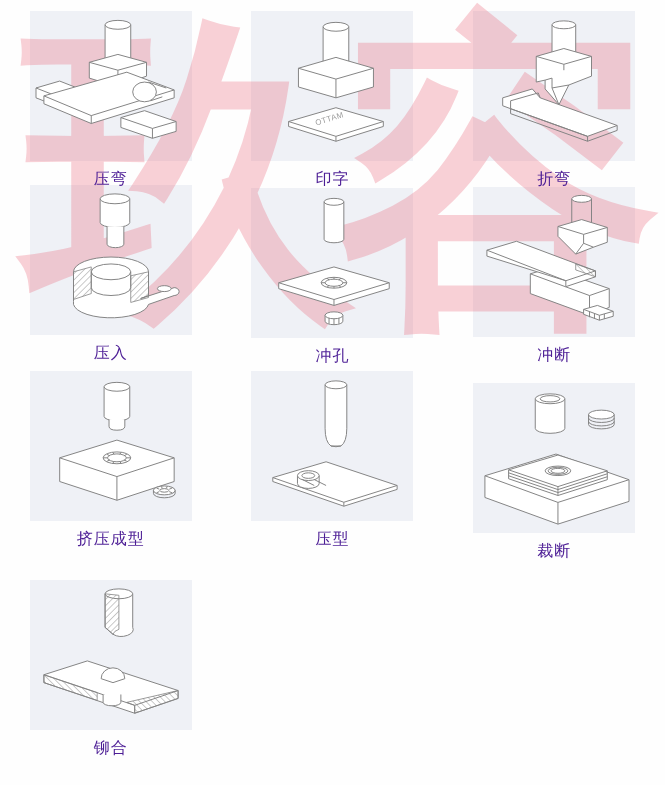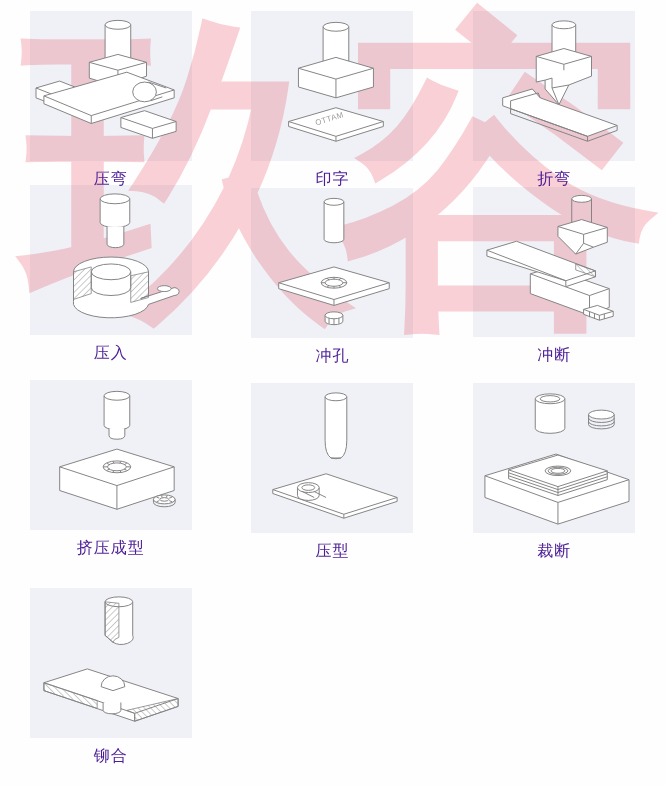--- a/index.html
+++ b/index.html
@@ -143,21 +143,21 @@
           <path class="fw" d="M14 64 L44 55 L124 85 L124 91 L94 101 L94 95 L14 70 Z"></path>
           <path class="ln" d="M14 64 L94 95 L124 85"></path>
           <path class="fh" fill="url(#hatch2)" stroke="#838383" d="M104 78 L124 85 L124 91 L104 84 Z"></path>
           <path class="fw" d="M112 124 L126 120 L142 126 L142 131 L128 135 L112 129 Z"></path>
           <path class="ln" d="M112 124 L128 130 L142 126 M128 130 L128 135 M118 126.5 L118 132 M123 128.3 L123 133.6 M133 128.7 L133 133.8"></path>
         </svg>
       </div>
       <figcaption class="caption">冲断</figcaption>
     </figure>
 
-    <figure class="cell" style="margin:3px">
+    <figure class="cell" style="margin:12px">
       <div class="panel">
         <svg viewBox="0 0 164 152" width="162" height="150">
           <path class="fw" d="M75 16 L75 46 A13 4.5 0 0 0 101 46 L101 16"></path>
           <ellipse class="fw" cx="88" cy="16" rx="13" ry="4.5"></ellipse>
           <path class="fw" d="M80 49 L80 56 Q80 60 88 60 Q96 60 96 56 L96 49"></path>
           <path class="fw" d="M30 88 L88 70 L146 88 L146 112 L88 131 L30 112 Z"></path>
           <path class="ln" d="M30 88 L88 107 L146 88 M88 107 L88 131"></path>
           <ellipse class="fw" cx="88" cy="88" rx="14" ry="6"></ellipse>
           <ellipse class="ln" cx="88" cy="88" rx="9.5" ry="4"></ellipse>
           <path class="ln" d="M74 88 L78.5 88 M78 84.5 L81 86 M84 82.5 L85 84.6 M92 82.5 L91 84.6 M98 84.5 L95 86 M102 88 L97.5 88 M98 91.5 L95 90 M92 93.5 L91 91.4 M84 93.5 L85 91.4 M78 91.5 L81 90"></path>
@@ -165,21 +165,21 @@
           <path class="ln" d="M125 121 L125 124 A11 4.5 0 0 0 147 124 L147 121"></path>
           <ellipse class="ln" cx="136" cy="121" rx="4.5" ry="1.8"></ellipse>
           <path class="ln" d="M128 118.5 L131 119.8 M133 117 L134 119 M139 117 L138 119 M144 118.5 L141 119.8 M144 123.5 L141 122.2 M128 123.5 L131 122.2"></path>
         </svg>
       </div>
       <figcaption class="caption">挤压成型</figcaption>
     </figure>
 
 
 
-    <figure class="cell" style="margin:0">
+    <figure class="cell" style="margin:12px">
       <div class="panel">
         <svg viewBox="0 0 164 152" width="162" height="150">
           <path class="fw" d="M75 14 L75 58 Q75 72 81 76 L91 76 Q97 72 97 58 L97 14"></path>
           <ellipse class="fw" cx="86" cy="14" rx="11" ry="4"></ellipse>
           <path class="ln" d="M81 76 A8 3 0 0 0 91 76"></path>
           <path class="fw" d="M22 108 L76 92 L148 116 L148 120 L94 137 L22 112 Z"></path>
           <path class="ln" d="M22 108 L94 133 L148 116 M94 133 L94 137"></path>
           <path class="fw" d="M47 106 L47 114 A11 5 0 0 0 69 114 L69 106"></path>
           <ellipse class="fw" cx="58" cy="106" rx="11" ry="5"></ellipse>
           <ellipse class="ln" cx="58" cy="106" rx="6.5" ry="2.8"></ellipse>
@@ -202,21 +202,21 @@
           <path class="fw" d="M36 88 L86 73 L136 89 L86 105 Z"></path>
           <path class="ln" d="M36 88 L36 97 L86 114 L136 98 L136 89 M36 91 L86 108 L136 92 M36 94 L86 111 L136 95 M86 105 L86 114"></path>
           <ellipse class="fw" cx="86" cy="89" rx="13" ry="4.8"></ellipse>
           <ellipse class="ln" cx="86" cy="89" rx="10" ry="3.6"></ellipse>
           <ellipse class="ln" cx="86" cy="89" rx="7" ry="2.5"></ellipse>
         </svg>
       </div>
       <figcaption class="caption">裁断</figcaption>
     </figure>
 
-    <figure class="cell" style="margin:8px">
+    <figure class="cell" style="margin:16px">
       <div class="panel">
         <svg viewBox="0 0 164 152" width="162" height="150">
           <path class="fw" d="M76 14 L76 48 L84 55 A12 7 0 0 0 104 48 L104 14"></path>
           <ellipse class="fw" cx="90" cy="14" rx="14" ry="5"></ellipse>
           <path class="fh" fill="url(#hatch)" stroke="#838383" d="M76 14 L90 15.5 L90 50 A12 7 0 0 0 84 55 L76 48 Z"></path>
           <path class="fw" d="M14 96 L58 82 L150 112 L150 120 L106 135 L14 104 Z"></path>
           <path class="ln" d="M14 96 L106 127 L150 112 M106 127 L106 135"></path>
           <path class="fh" fill="url(#hatch2)" stroke="#838383" d="M14 96 L14 104 L68 122 L68 114 Z"></path>
           <path class="fh" fill="url(#hatch2)" stroke="#838383" d="M98 124 L106 127 L106 135 L150 120 L150 112 Z"></path>
           <path class="fw" d="M74 116 L74 124 A9 3.5 0 0 0 92 124 L92 116"></path>

